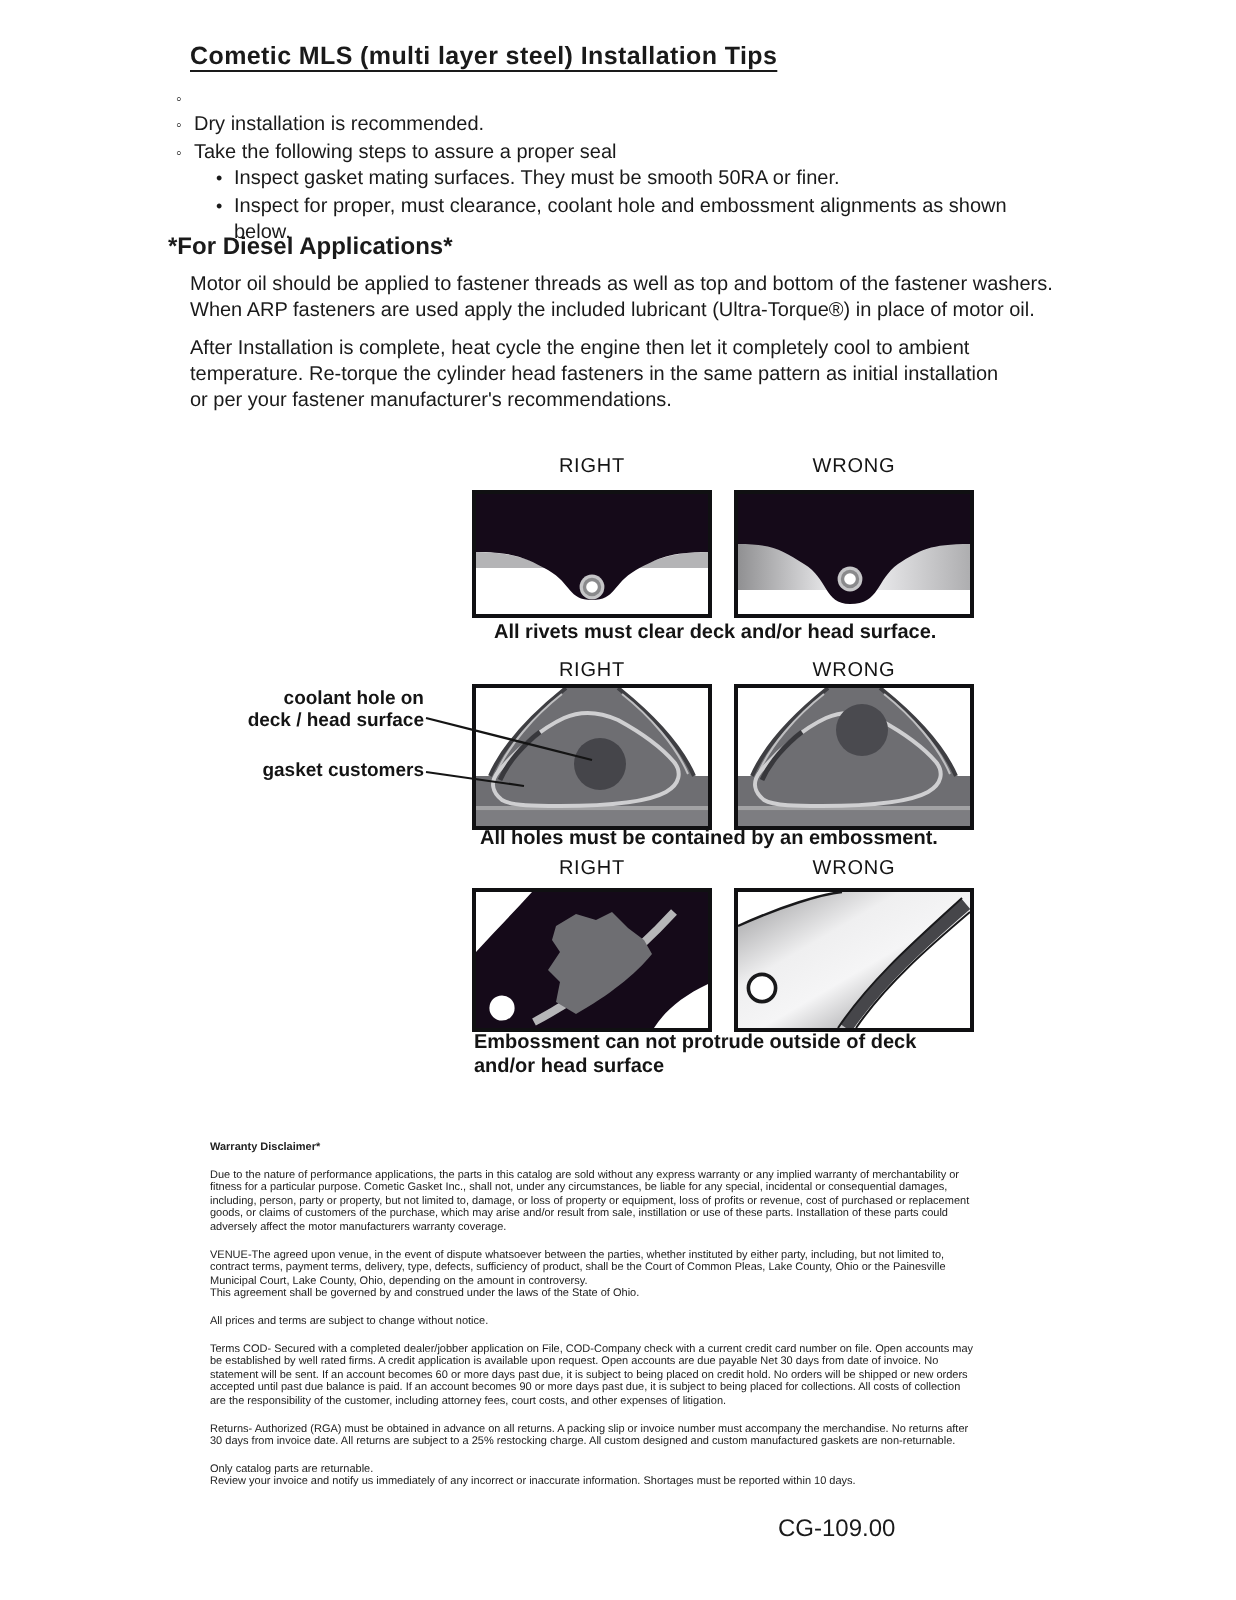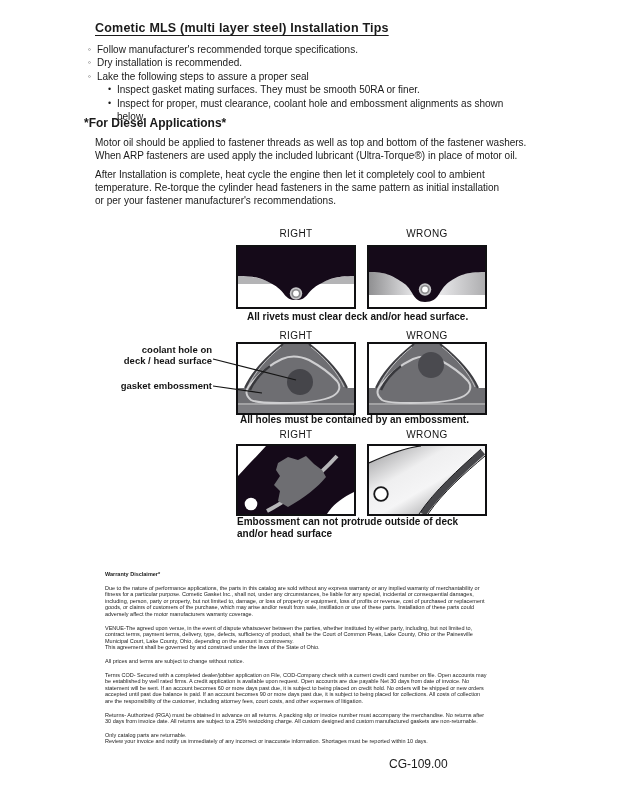--- a/index.html
+++ b/index.html
@@ -36,29 +36,28 @@
 </head>
 <body>
 
 <div class="page">
 
   <div class="title">Cometic MLS (multi layer steel) Installation Tips</div>
 
   <div class="bullets">
     <div class="b-row">
       <span class="b-mark">◦</span>
-      <span>Follow manufacturer's recommended torque specifications.</span>
     </div>
     <div class="b-row">
       <span class="b-mark">◦</span>
       <span>Dry installation is recommended.</span>
     </div>
     <div class="b-row">
       <span class="b-mark">◦</span>
-      <span>Lake the following steps to assure a proper seal</span>
+      <span>Take the following steps to assure a proper seal</span>
     </div>
     <div class="b-row b-sub">
       <span class="b-submark">•</span>
       <span>Inspect gasket mating surfaces.  They must be smooth 50RA or finer.</span>
     </div>
     <div class="b-row b-sub">
       <span class="b-submark">•</span>
       <span>Inspect for proper, must clearance, coolant hole and embossment alignments as shown below.</span>
     </div>
   </div>
@@ -136,21 +135,21 @@
       <path d="M73,3 C87,14 100,29 106,43" fill="none" stroke="#bfbfc1" stroke-width="1"></path>
       <path d="M13,56 C8,52 7,47 11,42 C20,31 33,20 44,15 C53,11 62,12 71,16 C82,22 93,30 99,37 C103,42 102,48 95,52 C86,57 68,59 42,59 C30,59 18,59 13,56 Z" fill="none" stroke="#cfcfd1" stroke-width="2"></path>
       <path d="M12,46 C16,37 24,28 32,22" fill="none" stroke="#38383c" stroke-width="2.4"></path>
       <circle cx="62" cy="21" r="13" fill="#4a4a4f"></circle>
     </svg>
   </div>
   <div class="caption" style="left:240px;top:414px;">All holes must be contained by an embossment.</div>
 
   <div class="dg-label" style="top:344px;white-space:pre-line;">coolant hole on
 deck / head surface</div>
-  <div class="dg-label" style="top:380px;">gasket embossment</div>
+  <div class="dg-label" style="top:380px;">gasket customers</div>
   <svg class="leaders" viewBox="0 0 100 50">
     <line x1="3" y1="9" x2="86" y2="30" stroke="#141414" stroke-width="1.1"></line>
     <line x1="3" y1="36" x2="52" y2="43" stroke="#141414" stroke-width="1.1"></line>
   </svg>
 
   <div class="dg-head" style="left:236px;top:429px;">RIGHT</div>
   <div class="dg-head" style="left:367px;top:429px;">WRONG</div>
 
   <div class="panel" style="left:236px;top:444px;width:120px;height:72px;">
     <svg viewBox="0 0 116 68" preserveAspectRatio="none">

